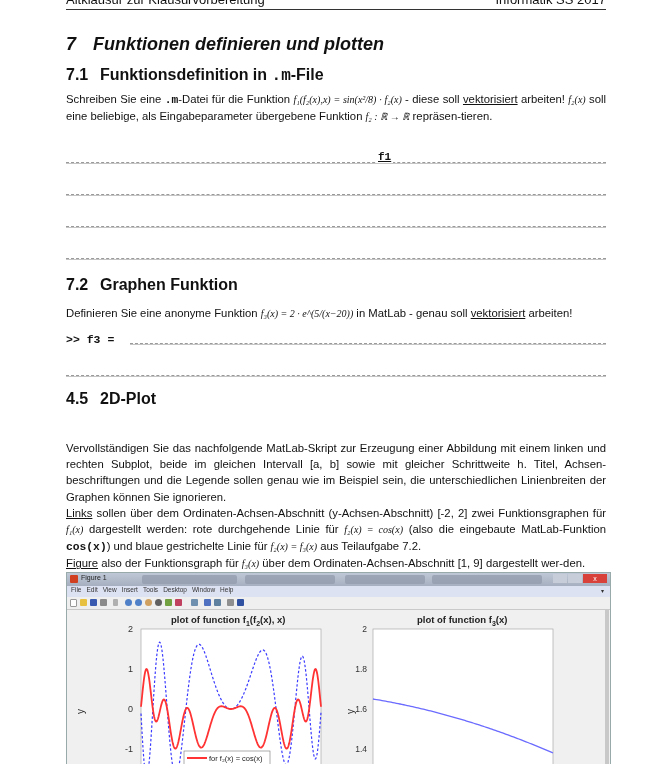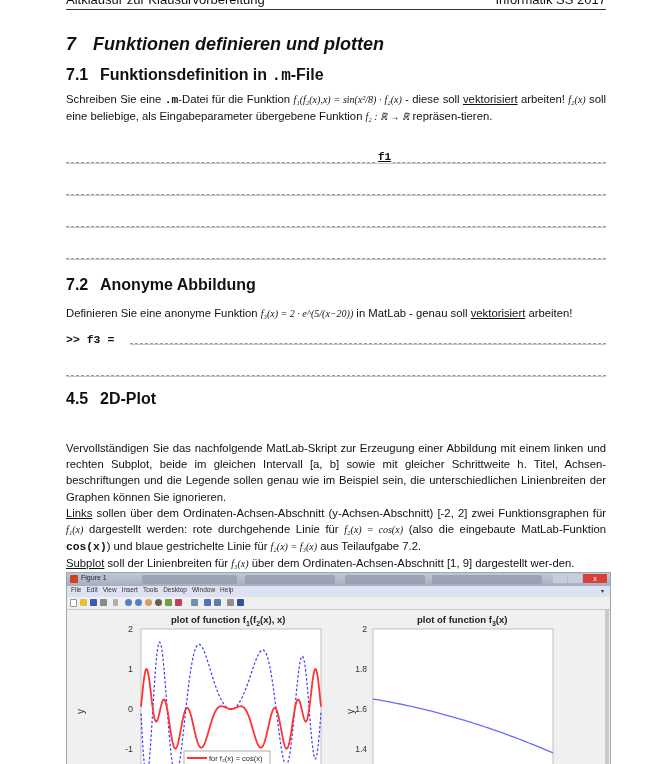--- a/index.html
+++ b/index.html
@@ -62,36 +62,36 @@
   <span>Schreiben Sie eine </span><span class="mono">.m</span><span>-Datei für die Funktion </span><span class="math">f₁(f₂(x),x) = sin(x²/8) · f₂(x)</span><span> - diese soll </span><span class="u">vektorisiert</span><span> arbeiten! </span><span class="math">f₂(x)</span><span> soll eine beliebige, als Eingabeparameter übergebene Funktion </span><span class="math">f₂ : ℝ → ℝ</span><span> repräsen-tieren.</span>
 </div>
 
 <div class="abs ansline" style="top:162px;"></div>
 <div class="abs f1label mono">f1</div>
 <div class="abs ansline" style="top:194px;"></div>
 <div class="abs ansline" style="top:226px;"></div>
 <div class="abs ansline" style="top:258px;"></div>
 
 <div class="abs sub-title" style="left:66px; top:276px;">
-  <span class="num">7.2</span><span>Anonyme Abbildung</span>
+  <span class="num">7.2</span><span>Graphen Funktion</span>
 </div>
 <div class="abs para" style="top:305px;">
   <span>Definieren Sie eine anonyme Funktion </span><span class="math">f₃(x) = 2 · e^(5/(x−20))</span><span> in MatLab - genau soll </span><span class="u">vektorisiert</span><span> arbeiten!</span>
 </div>
 <div class="abs prompt mono">&gt;&gt; f3 =</div>
 <div class="abs f3line"></div>
 <div class="abs ansline" style="top:375px;"></div>
 
 <div class="abs sub-title" style="left:66px; top:390px;">
   <span class="num">4.5</span><span>2D-Plot</span>
 </div>
 <div class="abs para" style="top:440px;">
   <div>Vervollständigen Sie das nachfolgende MatLab-Skript zur Erzeugung einer Abbildung mit einem linken und rechten Subplot, beide im gleichen Intervall [a, b] sowie mit gleicher Schrittweite h. Titel, Achsen-beschriftungen und die Legende sollen genau wie im Beispiel sein, die unterschiedlichen Linienbreiten der Graphen können Sie ignorieren.</div>
   <div><span class="u">Links</span><span> sollen über dem Ordinaten-Achsen-Abschnitt (y-Achsen-Abschnitt) [-2, 2] zwei Funktionsgraphen für </span><span class="math">f₁(x)</span><span> dargestellt werden: rote durchgehende Linie für </span><span class="math">f₂(x) = cos(x)</span><span> (also die eingebaute MatLab-Funktion </span><span class="mono">cos(x)</span><span>) und blaue gestrichelte Linie für </span><span class="math">f₂(x) = f₃(x)</span><span> aus Teilaufgabe 7.2.</span></div>
-  <div><span class="u">Subplot</span><span> soll der Linienbreiten für </span><span class="math">f₃(x)</span><span> über dem Ordinaten-Achsen-Abschnitt [1, 9] dargestellt wer-den.</span></div>
+  <div><span class="u">Figure</span><span> also der Funktionsgraph für </span><span class="math">f₃(x)</span><span> über dem Ordinaten-Achsen-Abschnitt [1, 9] dargestellt wer-den.</span></div>
 </div>
 
 <div class="abs fig">
   <div class="abs fig-titlebar">
     <div class="abs fig-icon"></div>
     <div class="abs fig-title">Figure 1</div>
     <div class="abs tb-tab" style="left:75px;width:95px;"></div>
     <div class="abs tb-tab" style="left:178px;width:90px;"></div>
     <div class="abs tb-tab" style="left:278px;width:80px;"></div>
     <div class="abs tb-tab" style="left:365px;width:110px;"></div>

